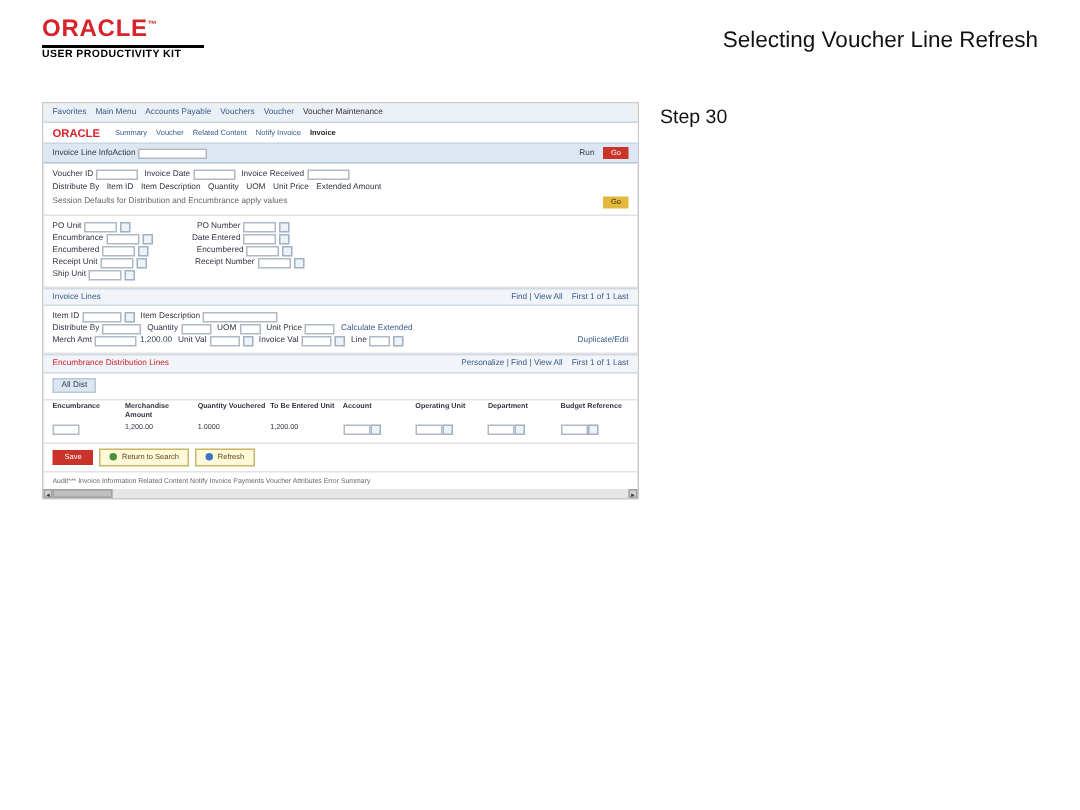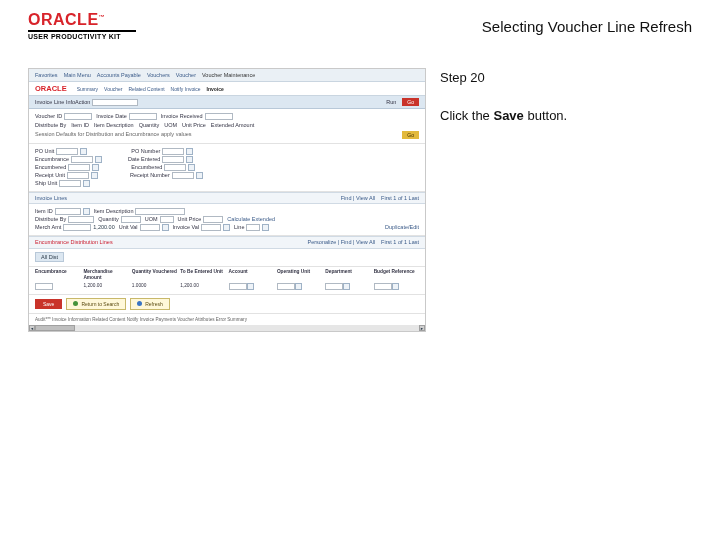--- a/index.html
+++ b/index.html
@@ -338,18 +338,15 @@
       <div class="scrollbar">
         <span class="arrow">◄</span>
         <span class="thumb"></span>
         <span style="flex:1"></span>
         <span class="arrow">►</span>
       </div>
     </div>
   </div>
 
   <div class="instructions">
-    <div class="step">Step 20</div>
-    <div>
-      <span>Click the </span><strong>Save</strong><span> button.</span>
-    </div>
+    <div class="step">Step 30</div>
   </div>
 </div>
 
 </body></html>

